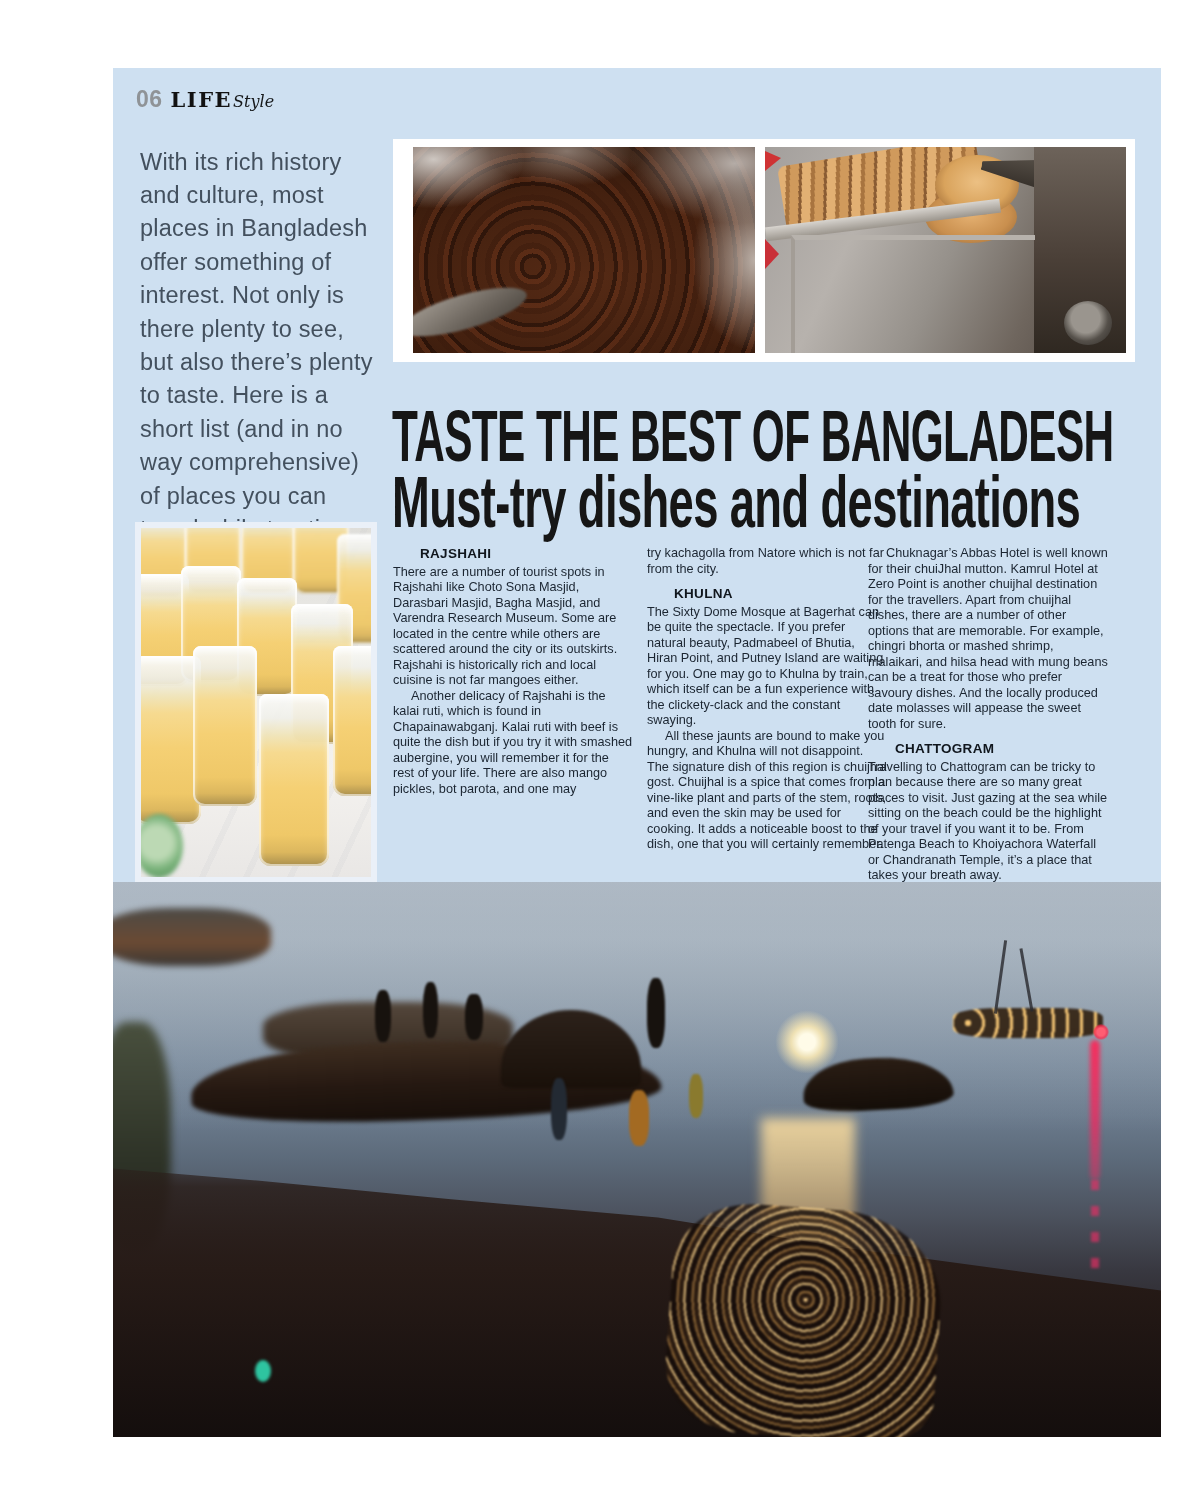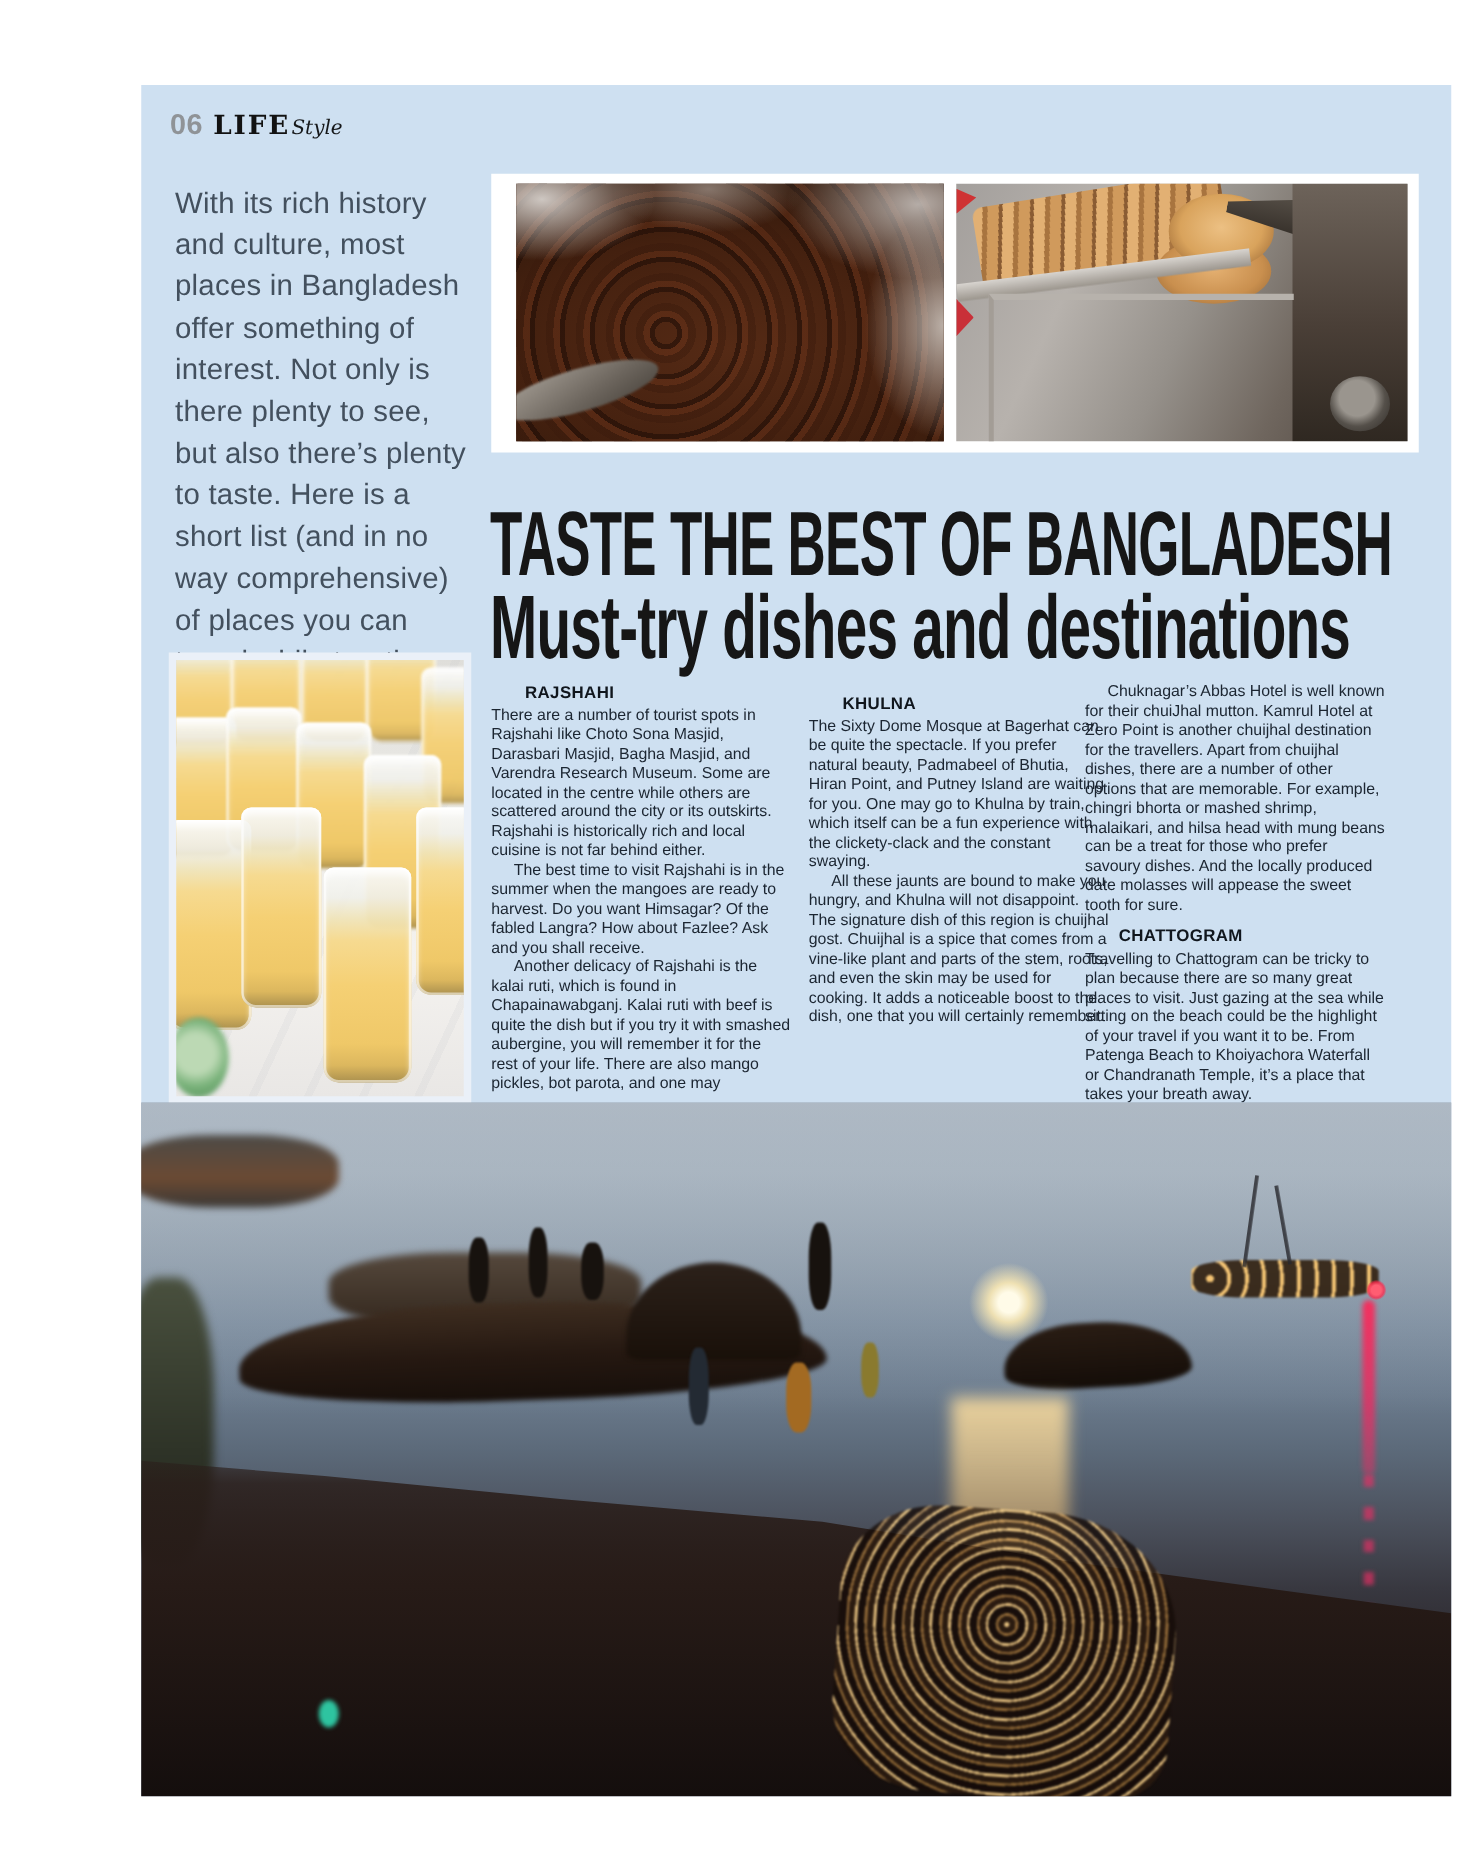--- a/index.html
+++ b/index.html
@@ -201,25 +201,25 @@
       <div class="tray-lower"></div>
       <div class="metal-cup"></div>
     </div>
   </div>
 
   <div class="headline-title"><span class="hl-squeeze1">TASTE THE BEST OF BANGLADESH</span></div>
   <div class="headline-sub"><span class="hl-squeeze2">Must-try dishes and destinations</span></div>
 
   <div class="col col-1">
     <h3>RAJSHAHI</h3>
-    <p>There are a number of tourist spots in Rajshahi like Choto Sona Masjid, Darasbari Masjid, Bagha Masjid, and Varendra Research Museum. Some are located in the centre while others are scattered around the city or its outskirts. Rajshahi is historically rich and local cuisine is not far behind either.</p>
-    <p class="indent">The best time to visit Rajshahi is in the summer when the mangoes are ready to harvest. Do you want Himsagar? Of the fabled Langra? How about Fazlee? Ask and you shall receive.</p>
+    <p>There are a number of tourist spots in Rajshahi like Choto Sona Masjid, Darasbari Masjid, Bagha Masjid, and Varendra Research Museum. Some are located in the centre while others are scattered around the city or its outskirts. Rajshahi is historically rich and local cuisine is not far mangoes either.</p>
     <p class="indent">Another delicacy of Rajshahi is the kalai ruti, which is found in Chapainawabganj. Kalai ruti with beef is quite the dish but if you try it with smashed aubergine, you will remember it for the rest of your life. There are also mango pickles, bot parota, and one may</p>
   </div>
   <div class="col col-2">
+    <p>try kachagolla from Natore which is not far from the city.</p>
     <h3 class="gap">KHULNA</h3>
     <p>The Sixty Dome Mosque at Bagerhat can be quite the spectacle. If you prefer natural beauty, Padmabeel of Bhutia, Hiran Point, and Putney Island are waiting for you. One may go to Khulna by train, which itself can be a fun experience with the clickety-clack and the constant swaying.</p>
     <p class="indent">All these jaunts are bound to make you hungry, and Khulna will not disappoint. The signature dish of this region is chuijhal gost. Chuijhal is a spice that comes from a vine-like plant and parts of the stem, roots, and even the skin may be used for cooking. It adds a noticeable boost to the dish, one that you will certainly remember.</p>
   </div>
   <div class="col col-3">
     <p class="indent">Chuknagar’s Abbas Hotel is well known for their chuiJhal mutton. Kamrul Hotel at Zero Point is another chuijhal destination for the travellers. Apart from chuijhal dishes, there are a number of other options that are memorable. For example, chingri bhorta or mashed shrimp, malaikari, and hilsa head with mung beans can be a treat for those who prefer savoury dishes. And the locally produced date molasses will appease the sweet tooth for sure.</p>
     <h3 class="gap">CHATTOGRAM</h3>
     <p>Travelling to Chattogram can be tricky to plan because there are so many great places to visit. Just gazing at the sea while sitting on the beach could be the highlight of your travel if you want it to be. From Patenga Beach to Khoiyachora Waterfall or Chandranath Temple, it’s a place that takes your breath away.</p>
   </div>
 

